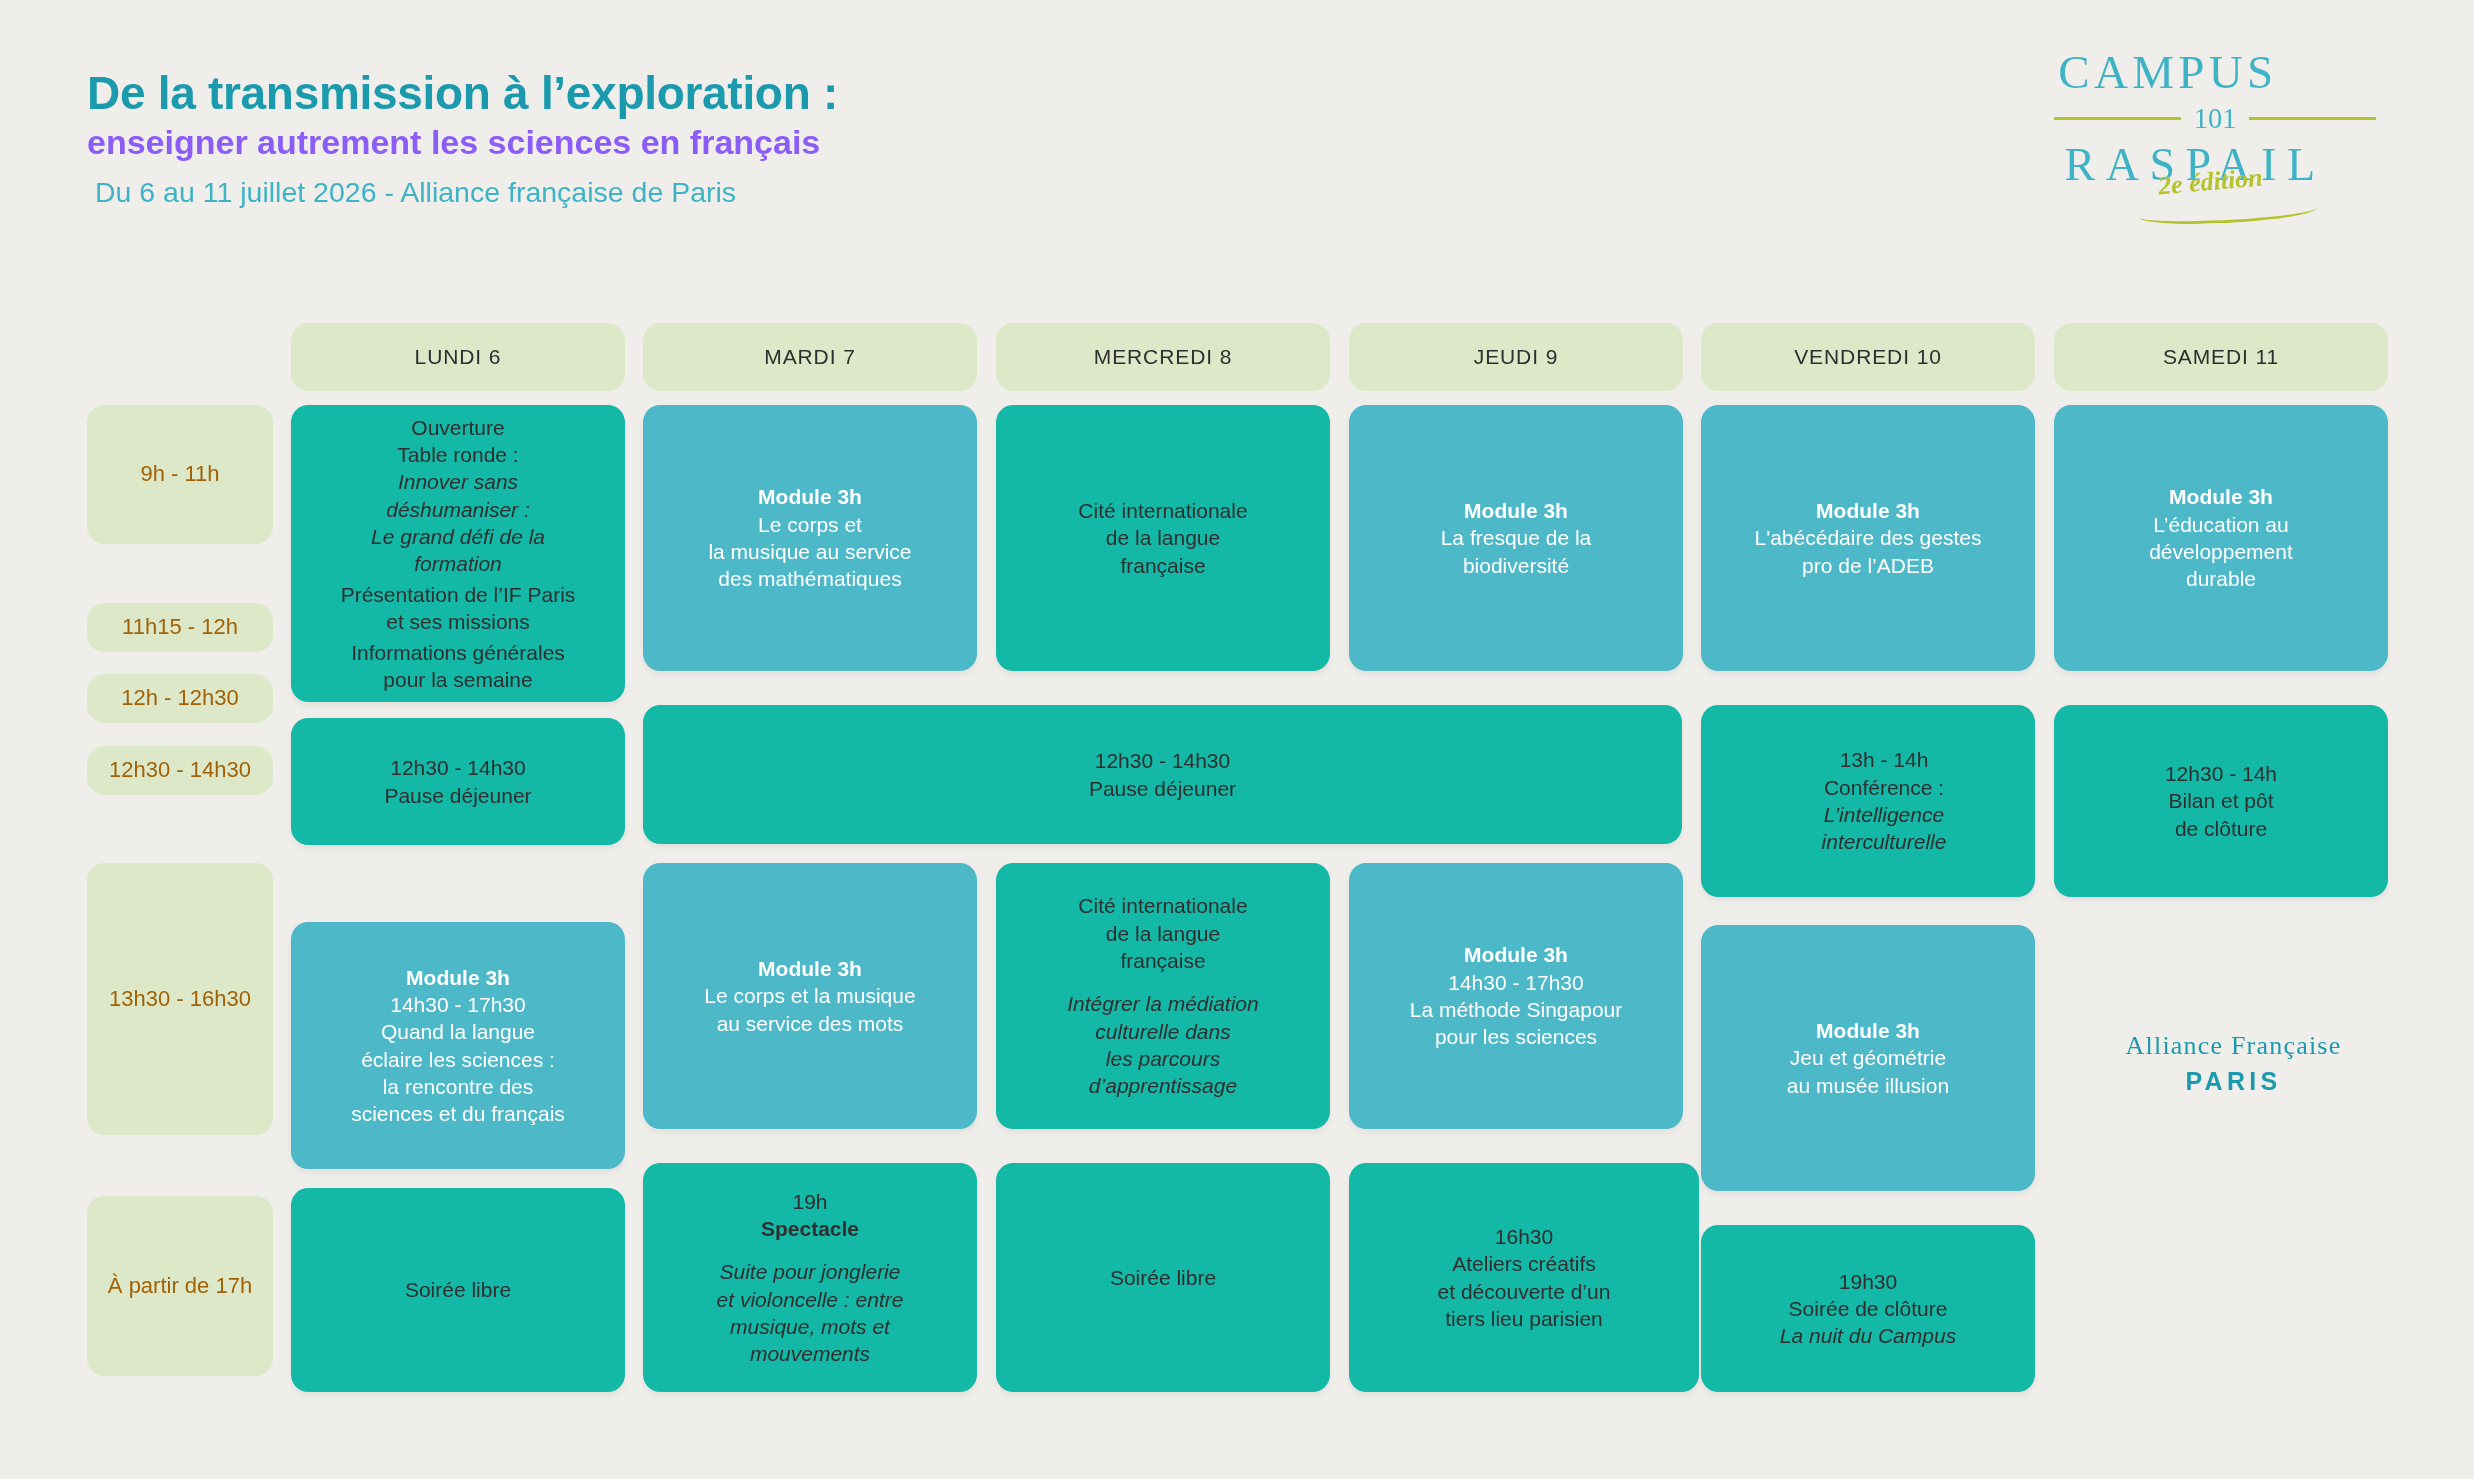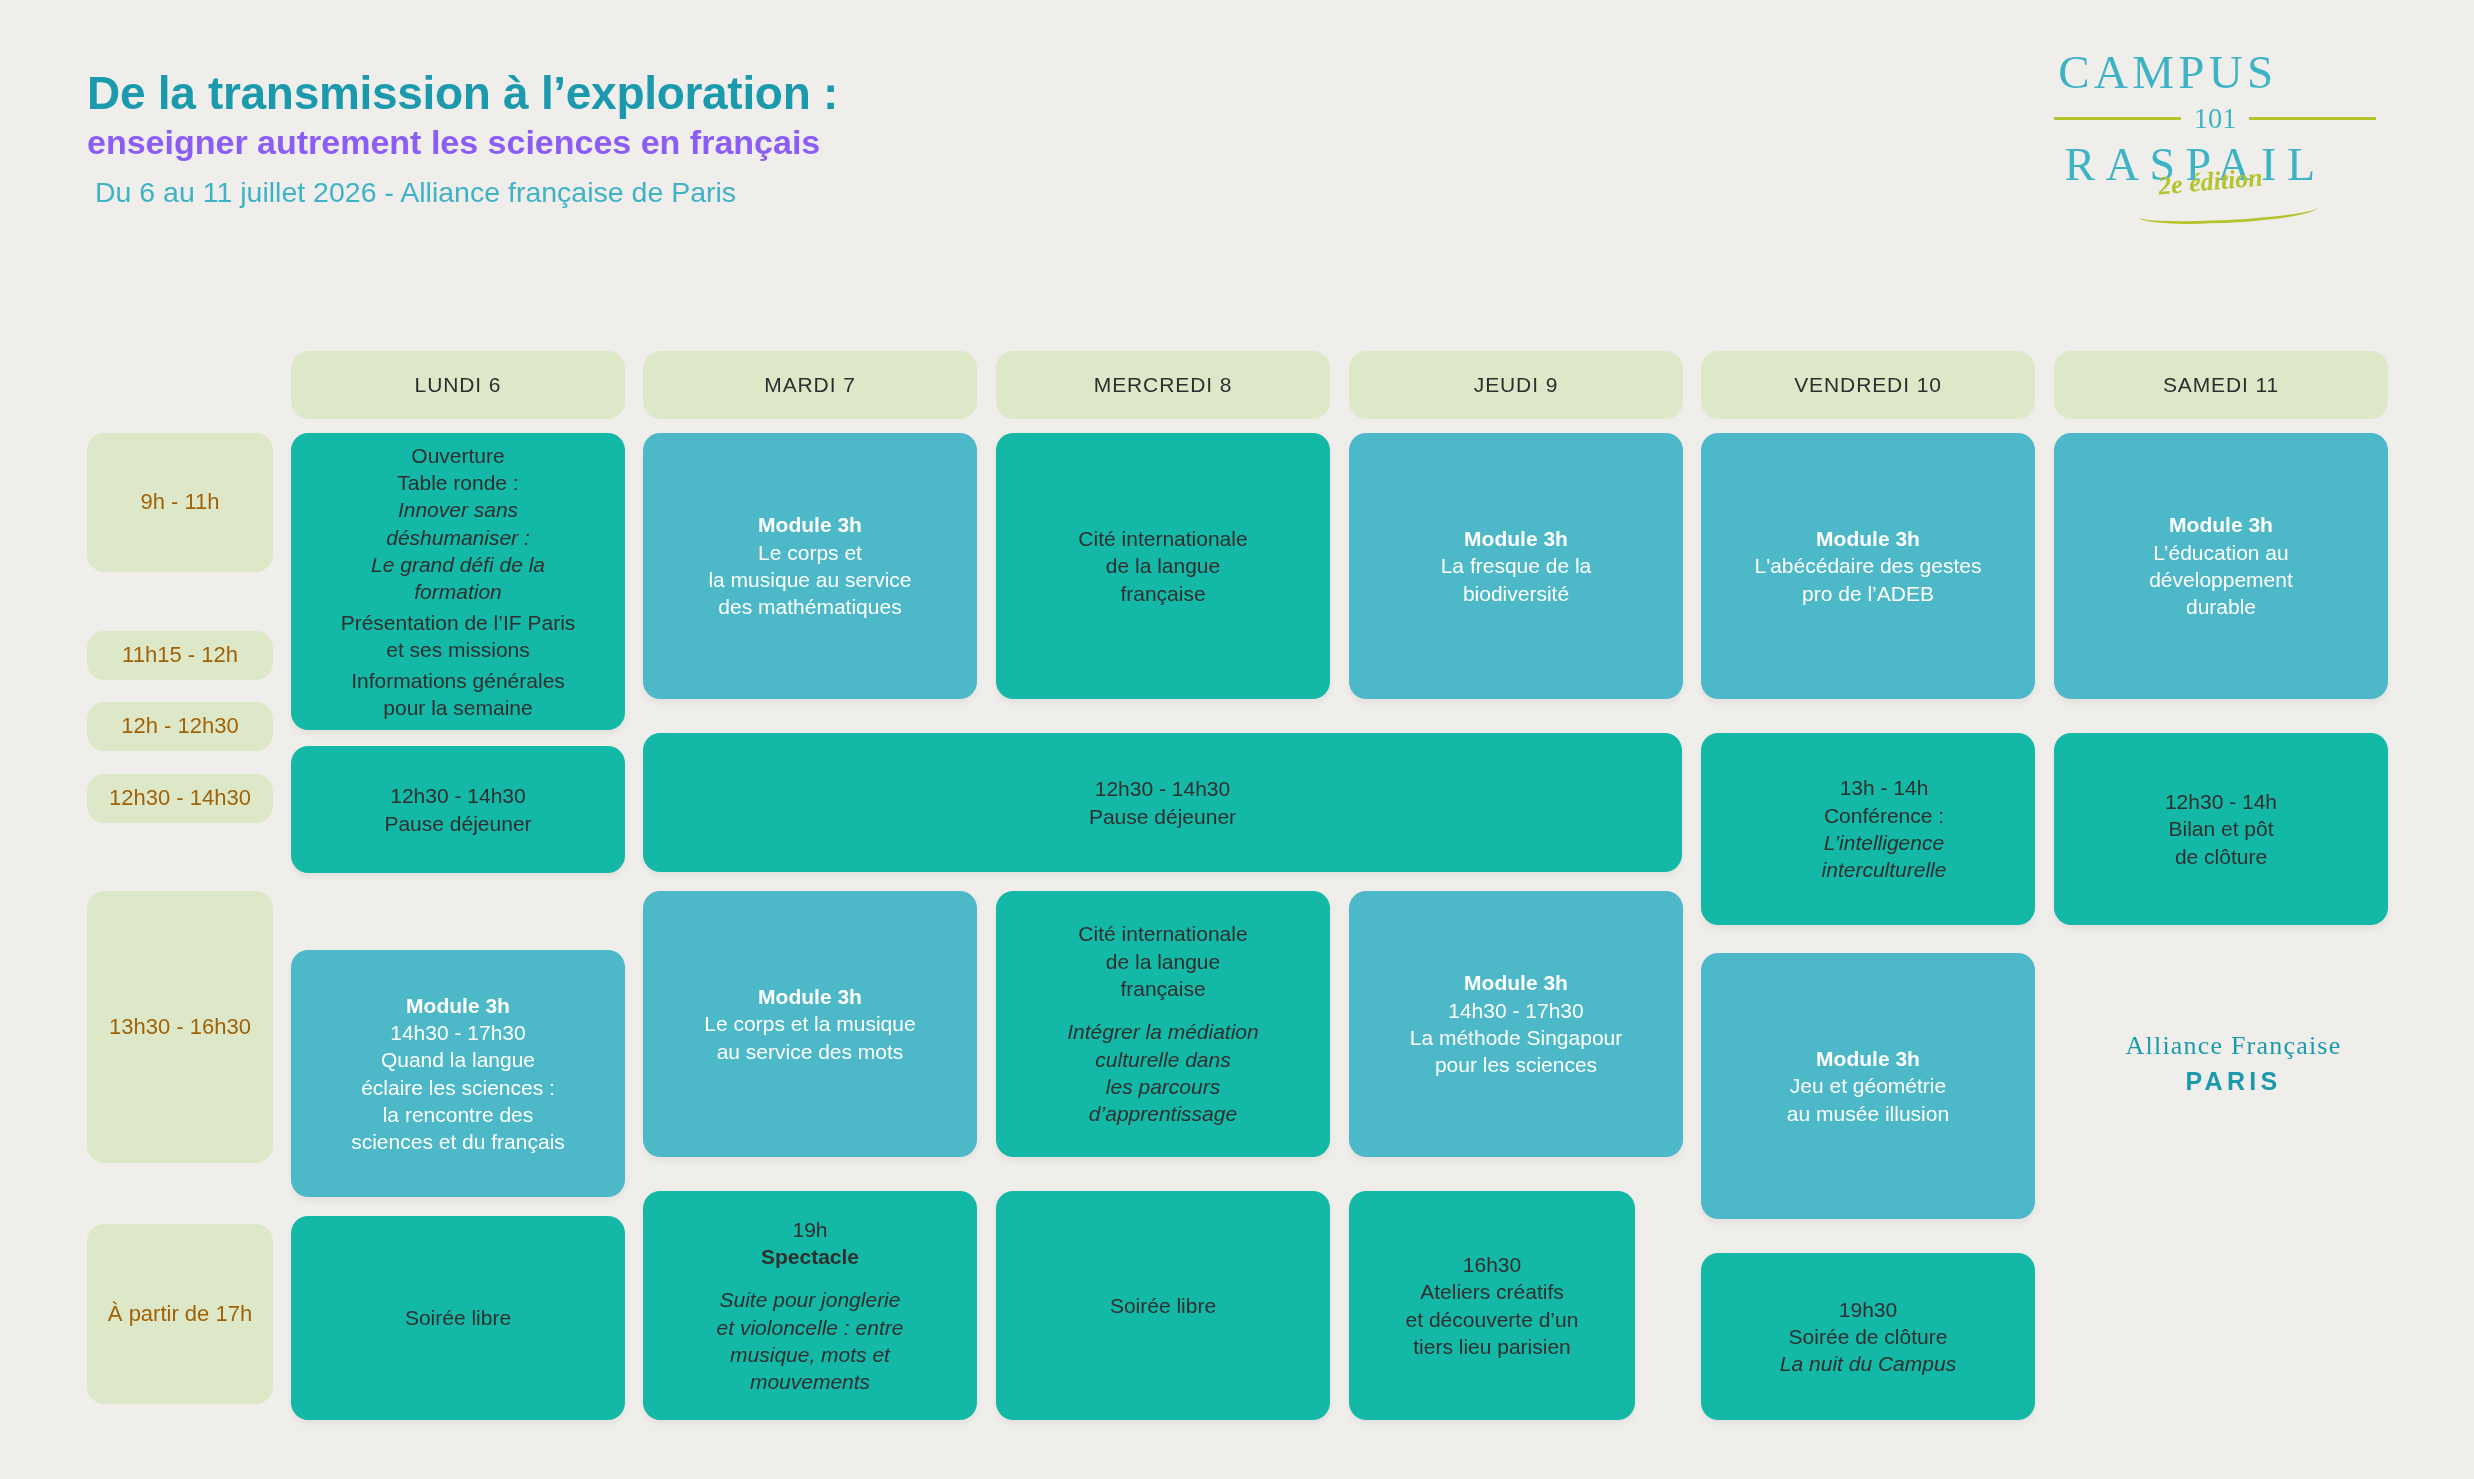--- a/index.html
+++ b/index.html
@@ -131,21 +131,20 @@
   .cell {
     position: absolute;
     border-radius: 17.3px;
     box-sizing: border-box;
     display: flex;
     flex-direction: column;
     align-items: center;
     justify-content: center;
     padding: 8.7px 11px;
     line-height: 1.30;
-    margin-top: 28px;
   }
   .day-head {
     background: #dde8c8;
     color: #2e2e2e;
     font-size: 21px;
     letter-spacing: 0.9px;
     font-weight: 400;
   }
   .time-cell {
     background: #dde8c8;
@@ -299,21 +298,21 @@
   <span class="ln">biodiversité</span>
 </div>
 
 <div class="cell ev-dark" style="left:1349px; top:863px; width:334px; height:266px;">
   <span class="ln b">Module 3h</span>
   <span class="ln">14h30 - 17h30</span>
   <span class="ln">La méthode Singapour</span>
   <span class="ln">pour les sciences</span>
 </div>
 
-<div class="cell ev-light" style="left:1349px; top:1163px; width:286px; height:229px;">
+<div class="cell ev-light" style="left:1349px; top:1163px; width:350px; height:229px;">
   <span class="ln">16h30</span>
   <span class="ln">Ateliers créatifs</span>
   <span class="ln">et découverte d’un</span>
   <span class="ln">tiers lieu parisien</span>
 </div>
 
 <div class="cell ev-dark" style="left:1701px; top:405px; width:334px; height:266px;">
   <span class="ln b">Module 3h</span>
   <span class="ln">L'abécédaire des gestes</span>
   <span class="ln">pro de l’ADEB</span>

